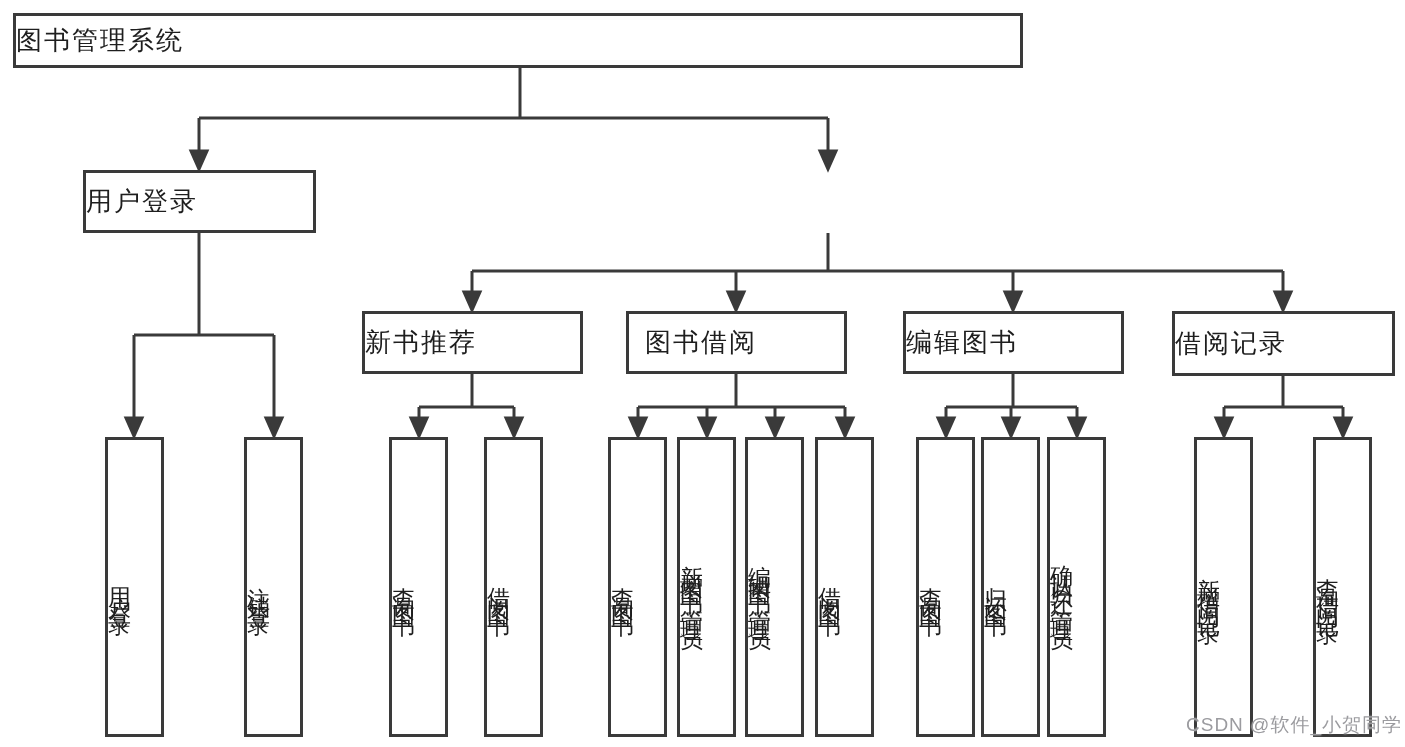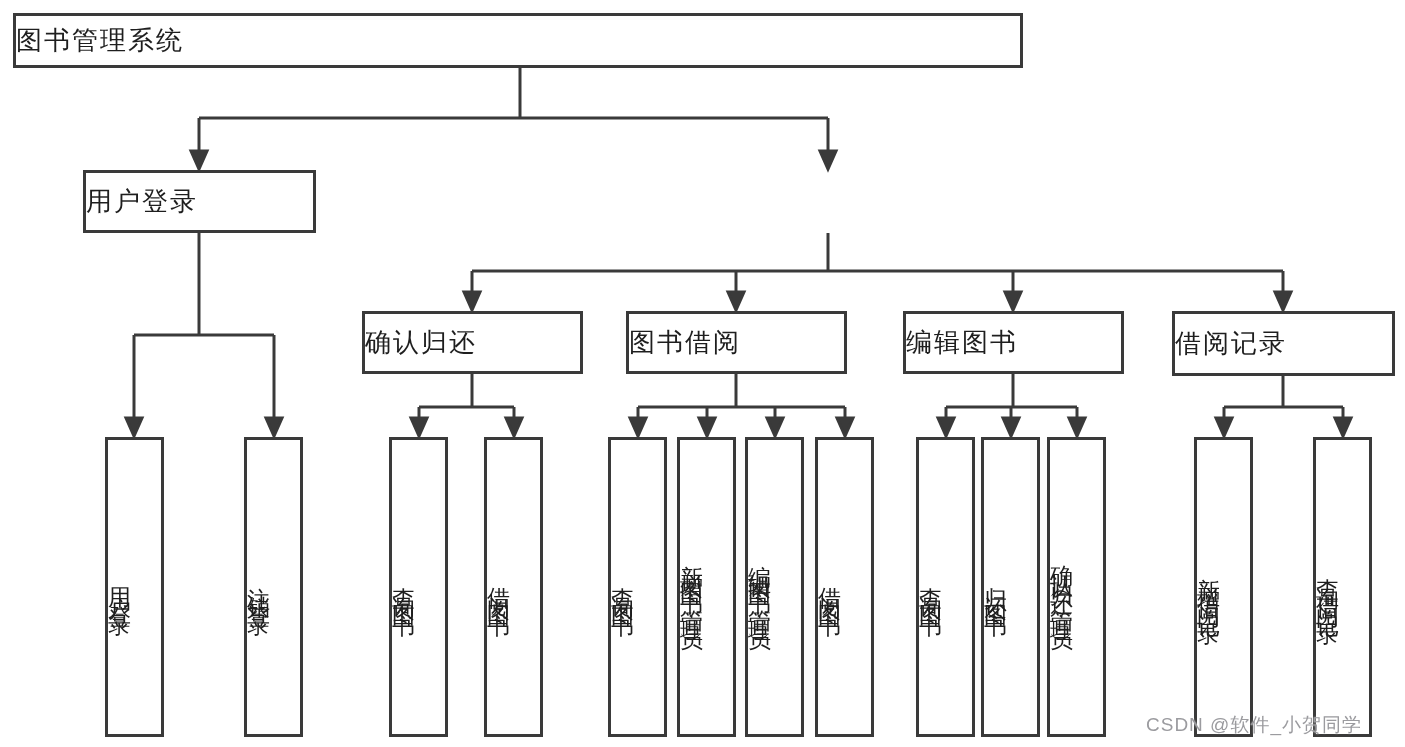--- a/index.html
+++ b/index.html
@@ -16,30 +16,30 @@
   .hnode{font-size:26px;letter-spacing:2px;white-space:nowrap;}
   .vnode span{
     writing-mode:vertical-rl;text-orientation:mixed;
     font-size:23px;letter-spacing:9px;line-height:1;
   }
   
   .n-root   {left:13px;  top:13px;  width:1010px;height:55px;}
   .n-login  {left:83px;  top:170px; width:233px; height:63px;}
   .n-mgmt   {left:710px; top:170px; width:236px; height:63px;}
   .n-newbook{left:362px; top:311px; width:221px; height:63px;}
-  .n-borrow {left:626px; top:311px; width:221px; height:63px;}
+  .n-borrow {left:626px; top:311px; width:221px; height:63px;padding-left:16px;}
   .n-current{left:903px; top:311px; width:221px; height:63px;}
   .n-records{left:1172px;top:311px; width:223px; height:65px;}
   .leaf{top:437px;height:300px;width:59px;}
   .l1{left:105px;} .l2{left:244px;} .l3{left:389px;} .l4{left:484px;}
   .l5{left:608px;} .l6{left:677px;} .l7{left:745px;} .l8{left:815px;}
   .l9{left:916px;} .l10{left:981px;} .l11{left:1047px;}
   .l12{left:1194px;} .l13{left:1313px;}
   .watermark{
-    position:absolute;left:1146px;top:712px;z-index:5;
+    position:absolute;left:1186px;top:712px;z-index:5;
     font-size:19px;letter-spacing:1px;color:#9b9b9f;white-space:nowrap;
     text-shadow:0 0 2px rgba(255,255,255,.8);
   }
 </style>
 </head>
 <body>
 
 <div class="stage">
 
   <svg class="connectors" width="1405" height="747" viewBox="0 0 1405 747">
@@ -122,21 +122,21 @@
 
   <div class="node hnode n-root">
     <span>图书管理系统</span>
   </div>
 
   <div class="node hnode n-login">
     <span>用户登录</span>
   </div>
 
   <div class="node hnode n-newbook">
-    <span>确认归还</span>
+    <span>新书推荐</span>
   </div>
   <div class="node hnode n-borrow">
     <span>图书借阅</span>
   </div>
   <div class="node hnode n-current">
     <span>编辑图书</span>
   </div>
   <div class="node hnode n-records">
     <span>借阅记录</span>
   </div>

